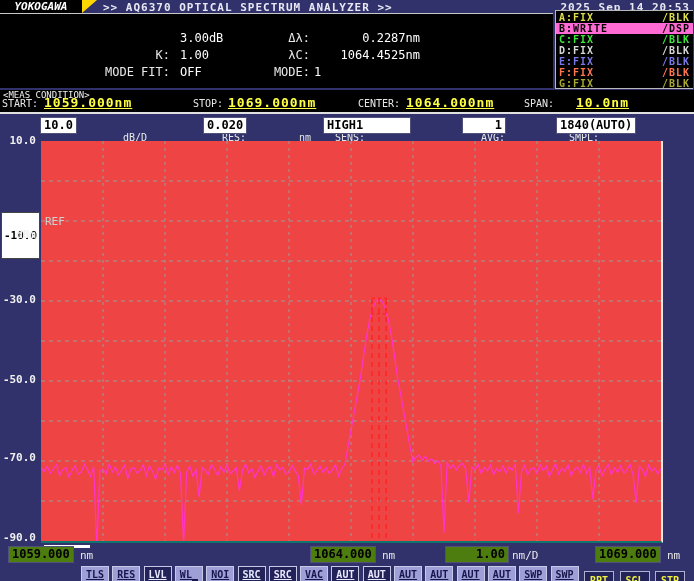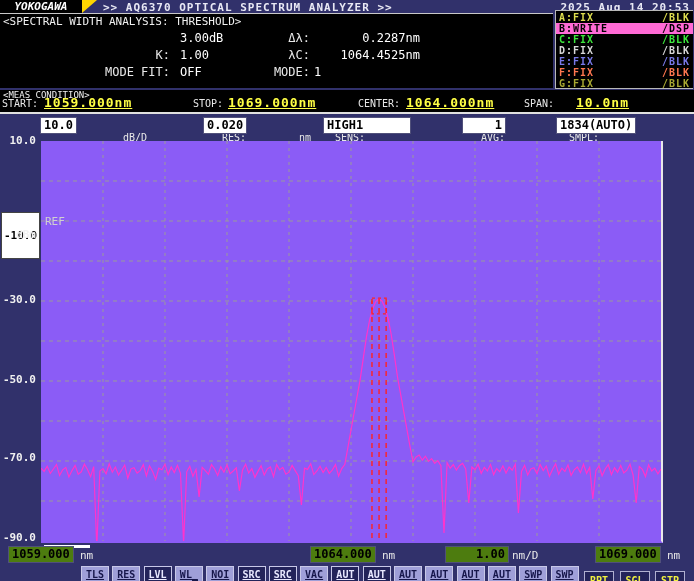--- a/index.html
+++ b/index.html
@@ -40,22 +40,22 @@
   .settings{position:absolute;left:0;top:114px;width:694px;height:26px;}
   .slabel{position:absolute;top:18px;font:10px "DejaVu Sans Mono",monospace;color:#e8e8e8;padding-left:47px;}
   .vbox{position:absolute;top:3px;background:#fff;color:#000;border:1px solid #50507a;
     font:bold 12px "DejaVu Sans Mono",monospace;line-height:15px;padding:0 3px;}
   .tr{text-align:right;}
   
   .ytick{position:absolute;left:0;width:36px;text-align:right;font:bold 11px "DejaVu Sans Mono",monospace;color:#f0f0f0;}
   .refbox{position:absolute;left:1px;top:212px;background:#fff;color:#000;border:1px solid #444;
     font:bold 11px "DejaVu Sans Mono",monospace;padding:16px 2px;line-height:13px;}
   .yunit{position:absolute;left:0;top:228px;width:36px;text-align:right;font:bold 11px "DejaVu Sans Mono",monospace;color:#f0f0f0;}
-  .plot{position:absolute;left:41px;top:141px;width:620px;height:400px;background:#8b5cf6;
-    border-right:2px solid #e8e8e8;border-bottom:2px solid #8b5cf6;}
+  .plot{position:absolute;left:41px;top:141px;width:620px;height:400px;background:#ef4444;
+    border-right:2px solid #e8e8e8;border-bottom:2px solid #0f766e;}
   .sweepbar{position:absolute;left:44px;top:545px;width:46px;height:3px;background:#fff;}
   
   .xlabel{position:absolute;top:549px;font:11px "DejaVu Sans Mono",monospace;color:#e8e8e8;}
   .xbox{position:absolute;top:546px;background:#4d7c0f;color:#000;border:1px solid #50507a;
     font:bold 12px "DejaVu Sans Mono",monospace;line-height:15px;padding:0 3px;}
   
   .btn{position:absolute;top:566px;width:28px;height:20px;box-sizing:border-box;
     font:bold 10px "DejaVu Sans Mono",monospace;text-align:center;padding-top:2px;
     border:1px solid #c8c8e8;text-decoration:underline;cursor:pointer;}
   .btn.light{background:#9f9fd8;color:#16164a;}
@@ -64,25 +64,24 @@
     background:#23235a;color:#f0f040;border:1px solid #b0b0d0;
     font:bold 10px "DejaVu Sans Mono",monospace;text-align:center;padding-top:3px;cursor:pointer;}
 </style>
 </head>
 <body>
 
 <div class="topbar">
   <div class="brandbox">YOKOGAWA</div>
   <div class="brandflag"></div>
   <div class="apptitle">&gt;&gt; AQ6370 OPTICAL SPECTRUM ANALYZER &gt;&gt;</div>
-  <div class="datetime">2025 Aug 14 20:53</div>
+  <div class="datetime">2025 Sep 14 20:53</div>
 </div>
 
 <div class="analysis">
-  <div class="an-title">&lt;SPECTRAL WIDTH ANALYSIS: THRESHOLD&gt;</div>
   <div class="arow r1">
     <span class="avalue1">3.00dB</span>
     <span class="alabel2">Δλ:</span>
     <span class="avalue2">0.2287nm</span>
   </div>
   <div class="arow r2">
     <span class="alabel1">K:</span>
     <span class="avalue1">1.00</span>
     <span class="alabel2">λC:</span>
     <span class="avalue2">1064.4525nm</span>
@@ -142,21 +141,21 @@
   <span class="vbox" style="left:40px">10.0</span>
   <span class="slabel" style="left:76px">dB/D</span>
   <span class="slabel" style="left:175px">RES:</span>
   <span class="vbox" style="left:203px">0.020</span>
   <span class="slabel" style="left:252px">nm</span>
   <span class="slabel" style="left:288px">SENS:</span>
   <span class="vbox" style="left:323px;width:80px">HIGH1</span>
   <span class="slabel" style="left:434px">AVG:</span>
   <span class="vbox tr" style="left:462px;width:36px">1</span>
   <span class="slabel" style="left:522px">SMPL:</span>
-  <span class="vbox" style="left:556px">1834(AUTO)</span>
+  <span class="vbox" style="left:556px">1840(AUTO)</span>
 </div>
 
 <div class="ytick" style="top:134px">10.0</div>
 <div class="refbox">-10.0</div>
 <div class="yunit">dBm</div>
 <div class="ytick" style="top:293px">-30.0</div>
 <div class="ytick" style="top:373px">-50.0</div>
 <div class="ytick" style="top:451px">-70.0</div>
 <div class="ytick" style="top:531px">-90.0</div>
 

